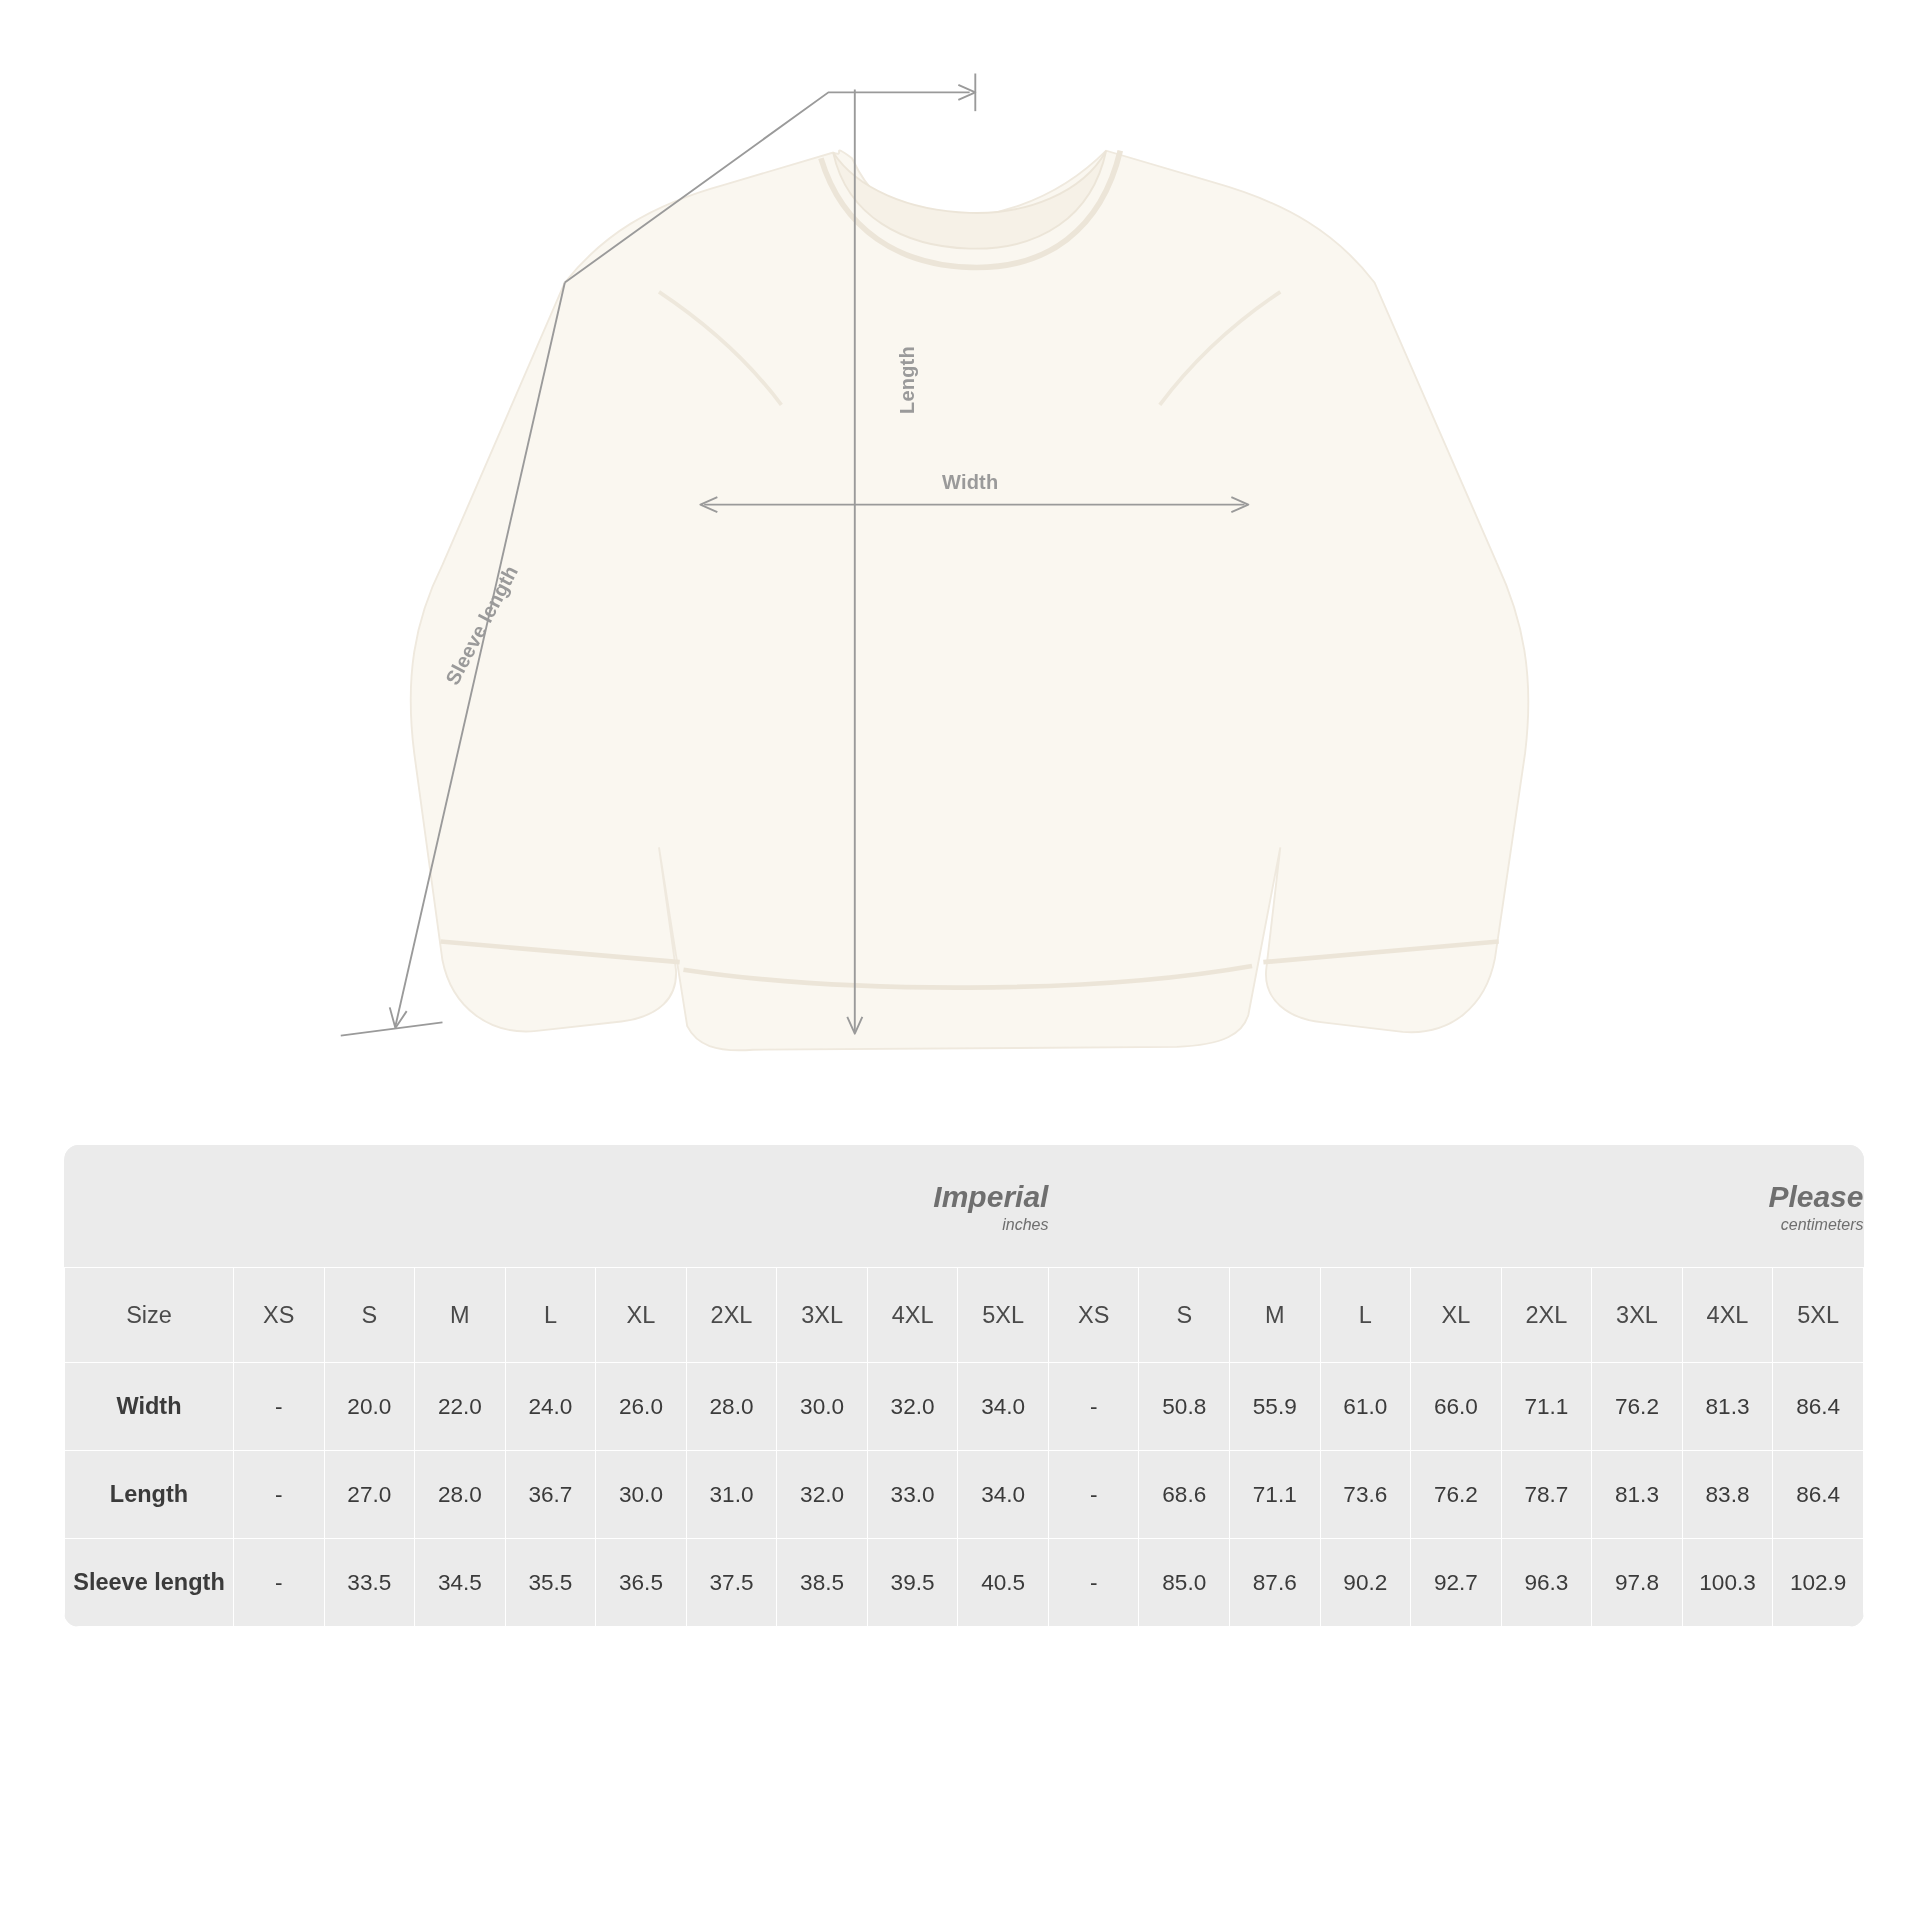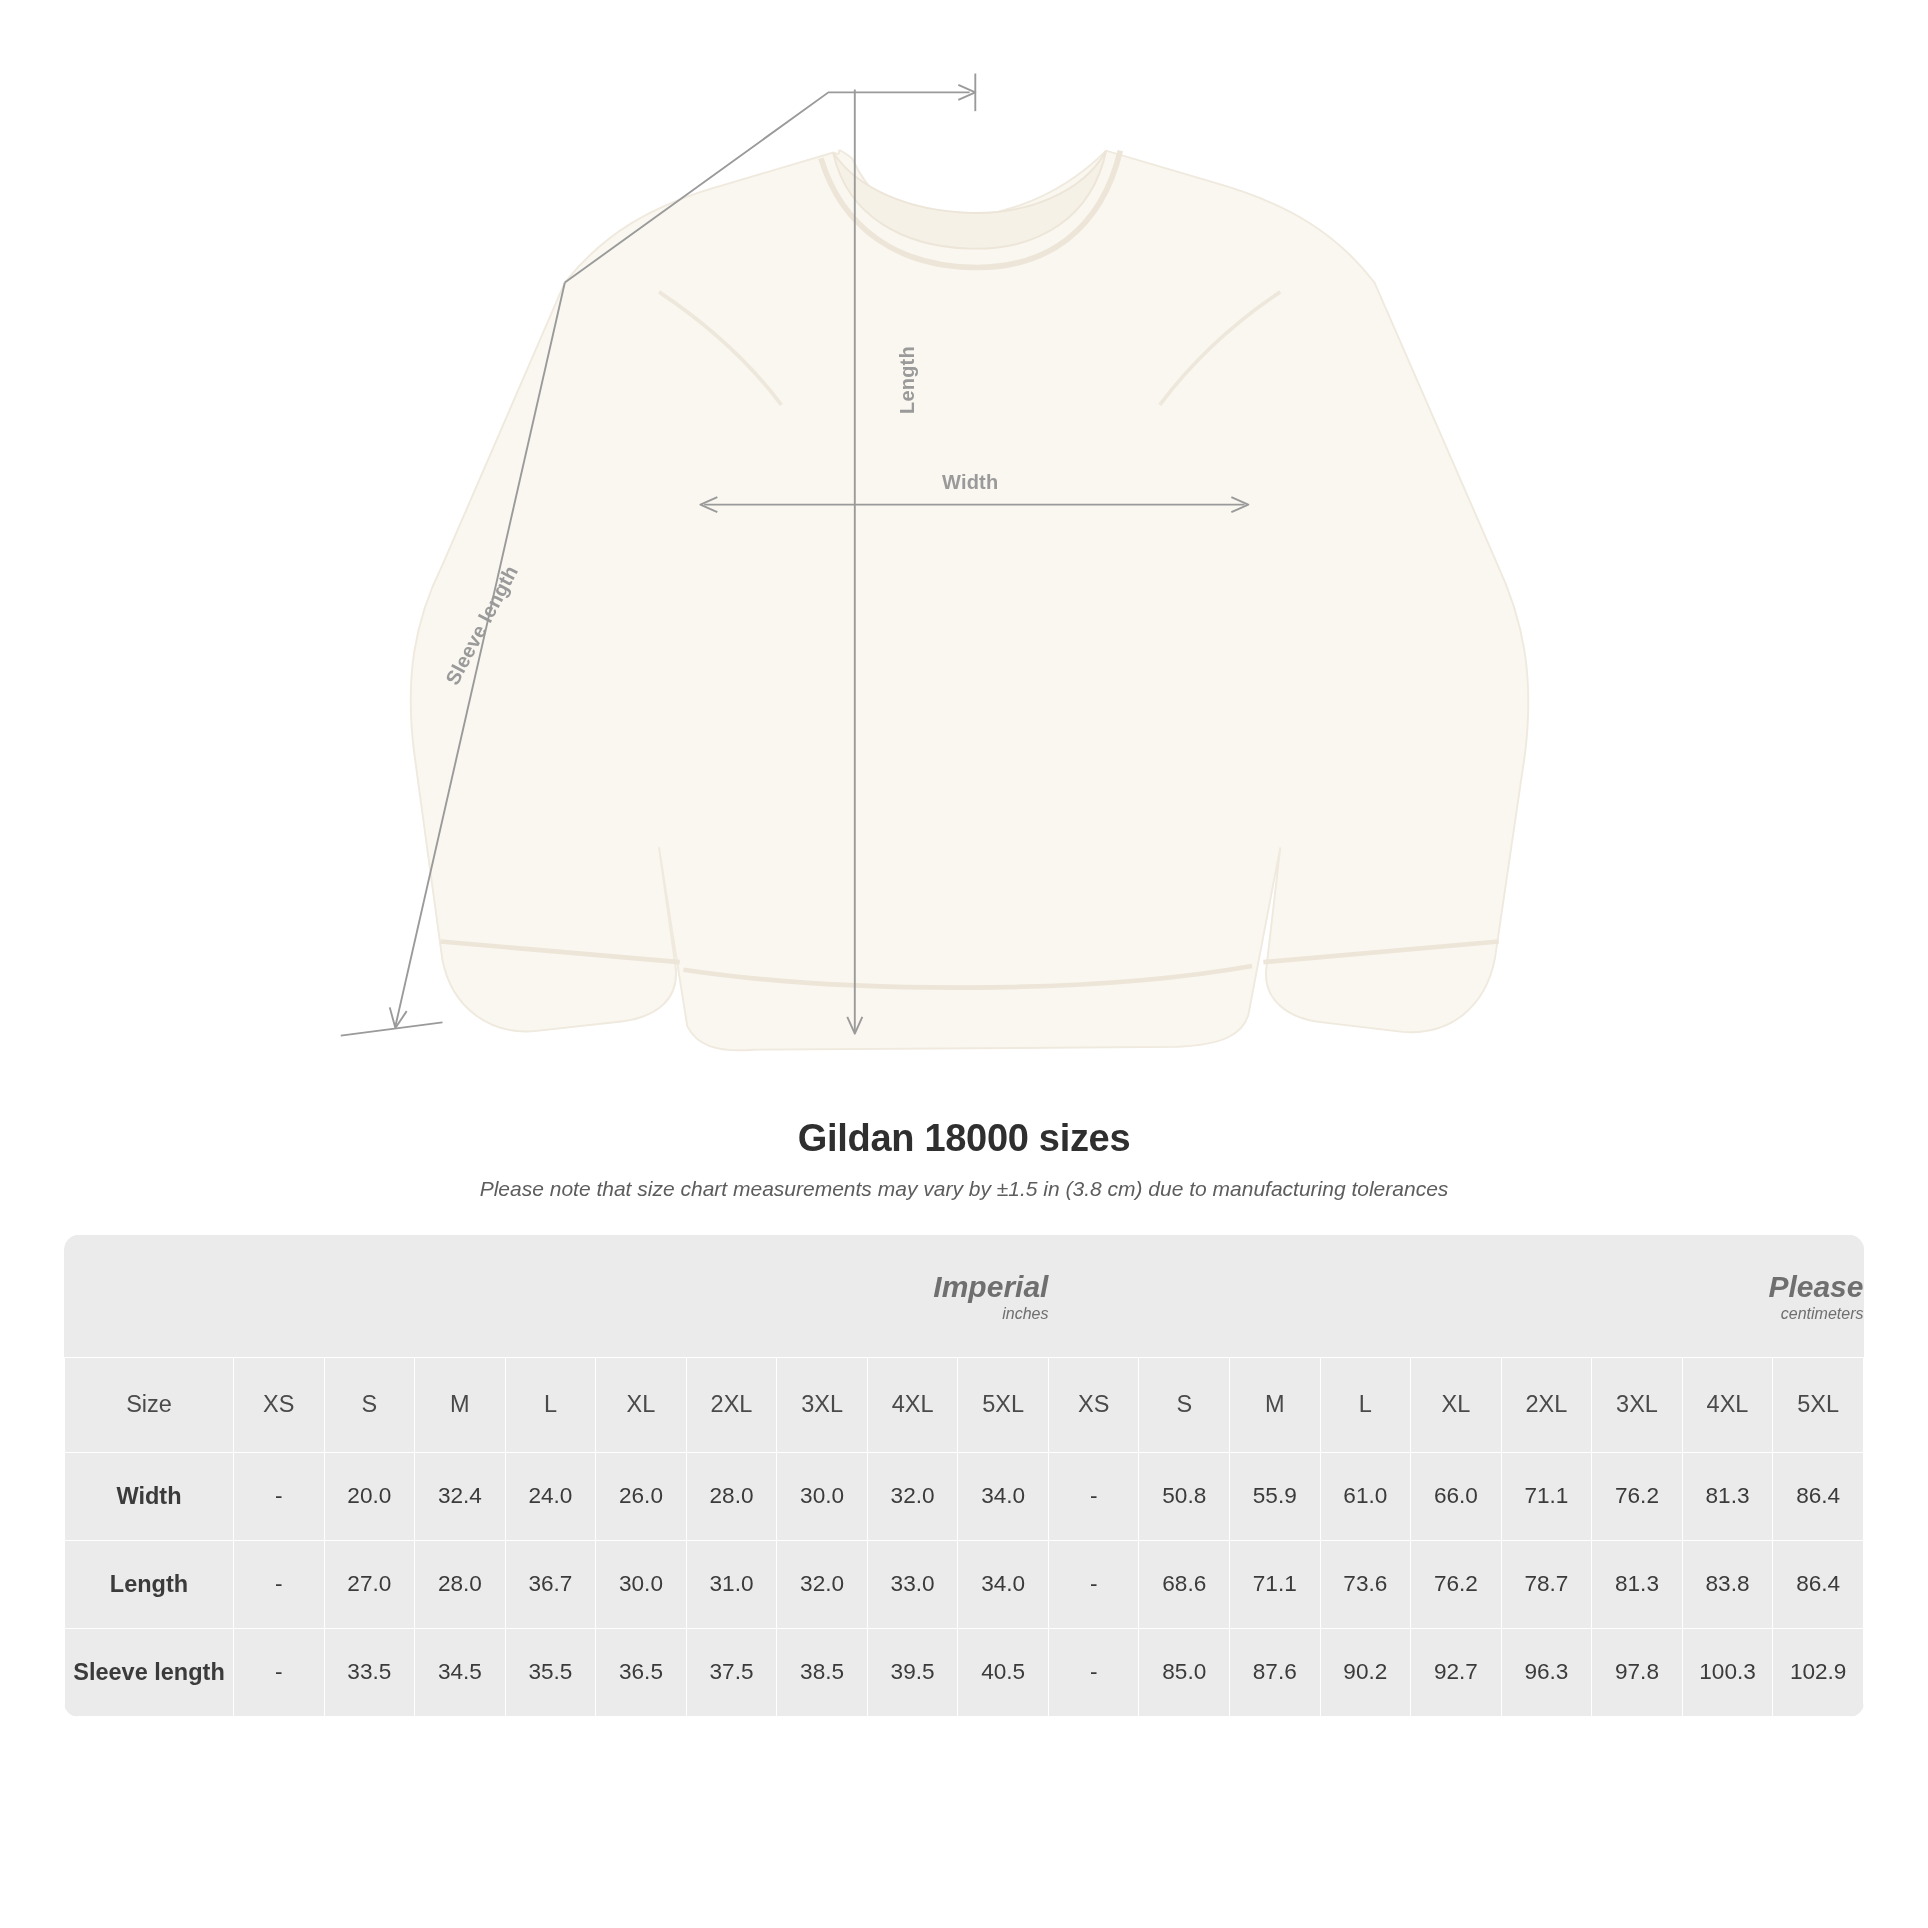--- a/index.html
+++ b/index.html
@@ -191,24 +191,20 @@
         <polyline points="414,1070 420,1092 432,1074" stroke-linejoin="round"></polyline>
         <line x1="362" y1="1100" x2="470" y2="1086"></line>
       </g>
     </svg>
 
     <div class="dim-label vertical" style="left:896px; top:414px;">Length</div>
     <div class="dim-label" style="left:942px; top:471px;">Width</div>
     <div class="dim-label sleeve" style="left:441px; top:678px;">Sleeve length</div>
   </div>
 
-  <div class="title-block">
-    <div class="chart-title">Gildan 18000 sizes</div>
-    <div class="chart-note">Please note that size chart measurements may vary by ±1.5 in (3.8 cm) due to manufacturing tolerances</div>
-  </div>
 
   <div class="table-wrap">
     <table class="size-table">
       <colgroup>
         <col class="col-label">
       </colgroup>
       <tbody id="table-body">
           <tr class="unit-row">
             <th></th>
             <th colspan="9">
@@ -238,21 +234,21 @@
             <th>XL</th>
             <th>2XL</th>
             <th>3XL</th>
             <th>4XL</th>
             <th>5XL</th>
           </tr>
           <tr class="data-row">
             <td class="row-label">Width</td>
             <td>-</td>
             <td>20.0</td>
-            <td>32.4</td>
+            <td>22.0</td>
             <td>24.0</td>
             <td>26.0</td>
             <td>28.0</td>
             <td>30.0</td>
             <td>32.0</td>
             <td>34.0</td>
             <td>-</td>
             <td>50.8</td>
             <td>55.9</td>
             <td>61.0</td>

